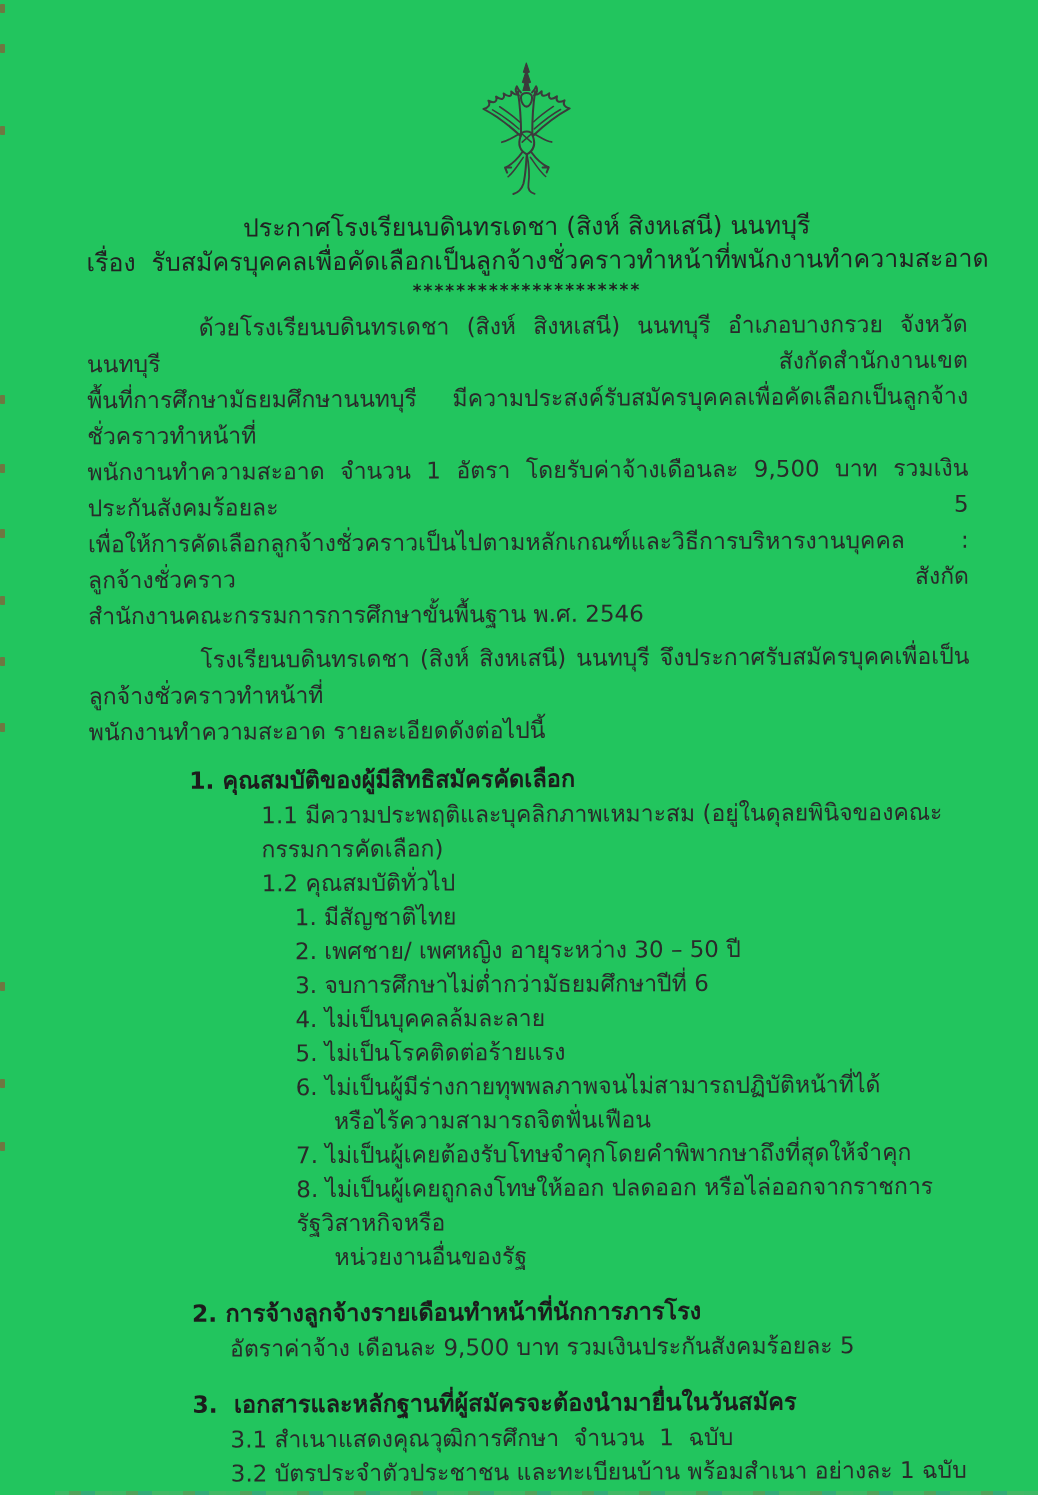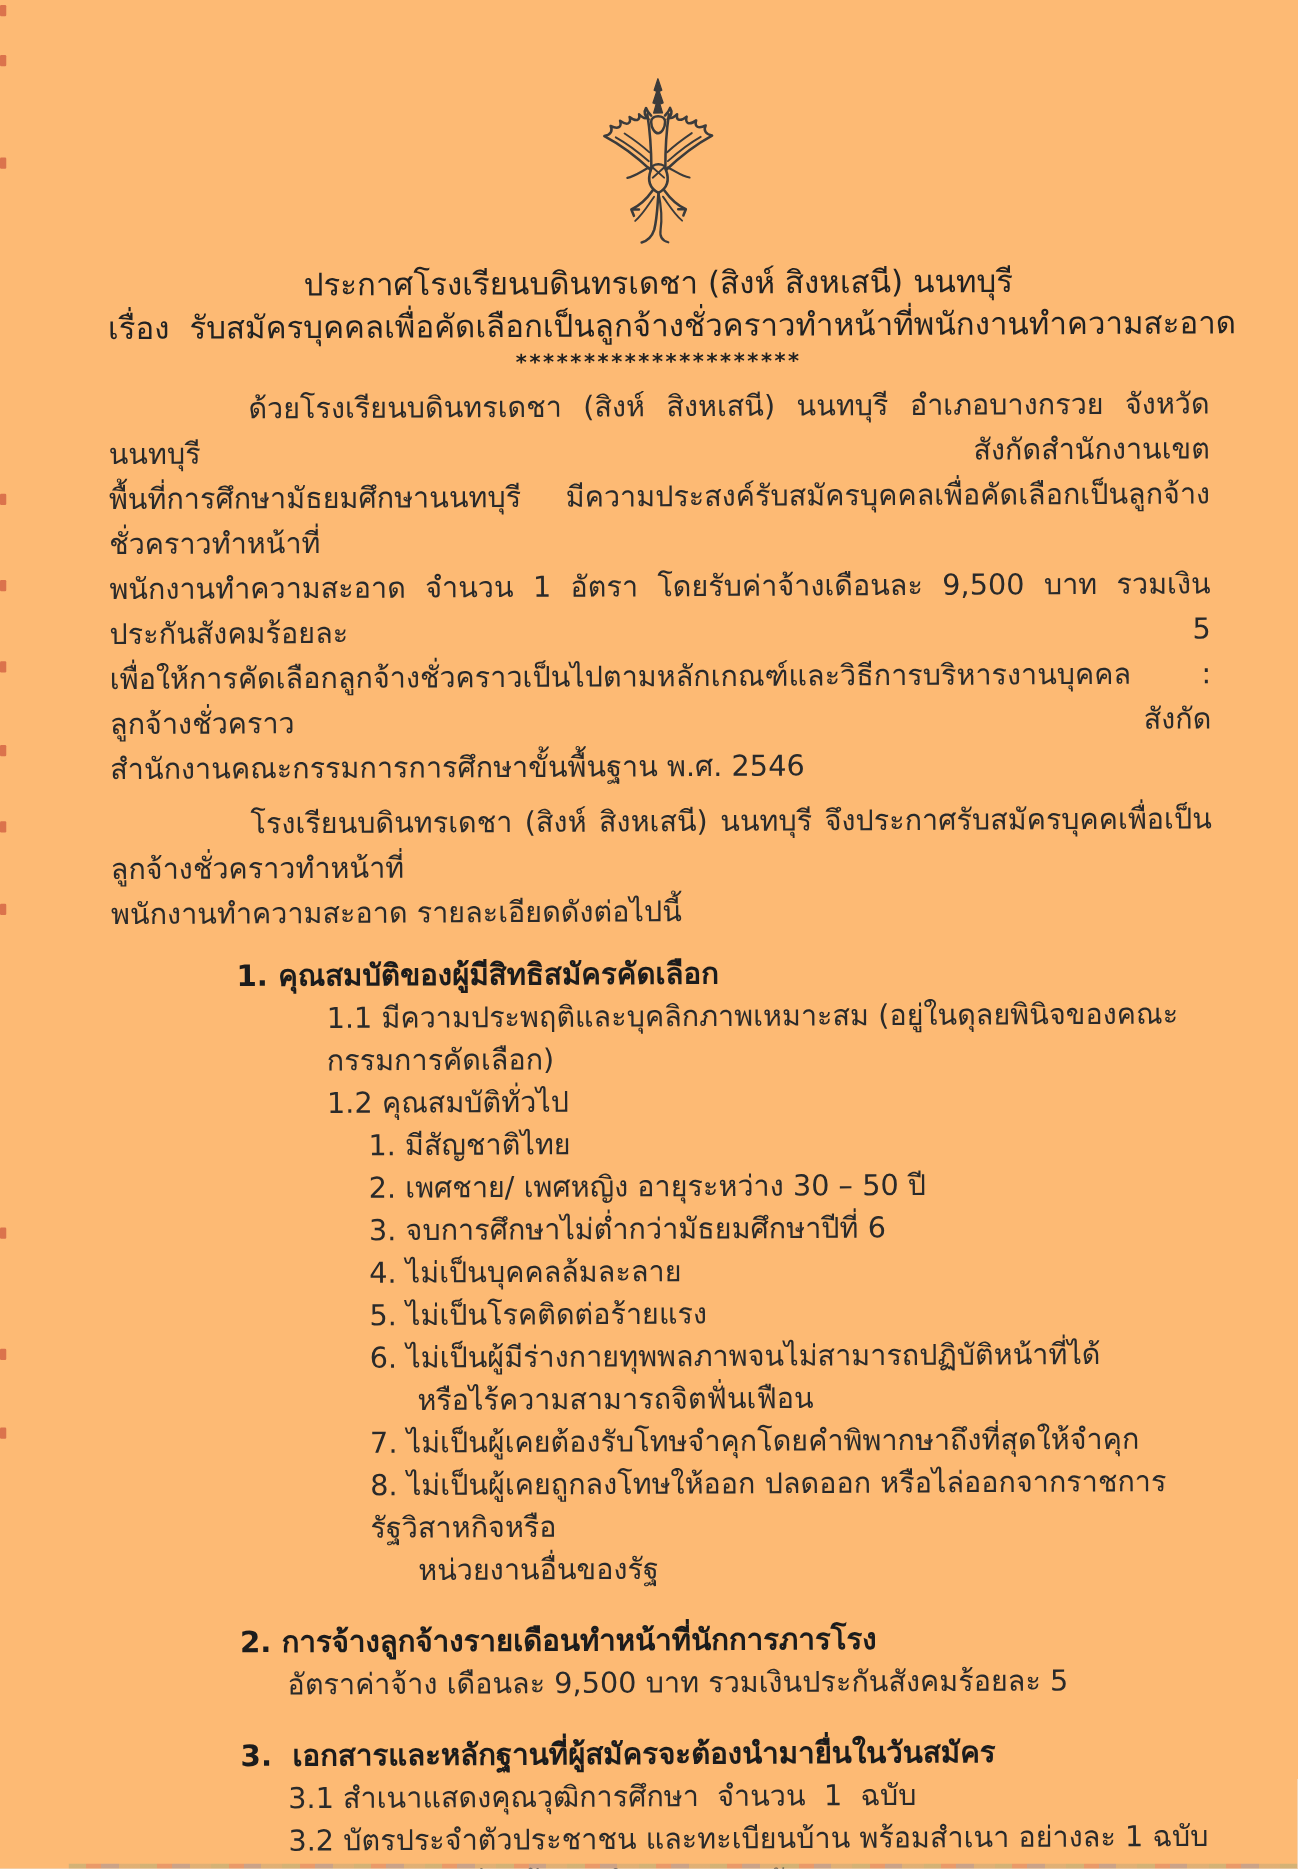--- a/index.html
+++ b/index.html
@@ -1,20 +1,20 @@
 <!DOCTYPE html>
 <html lang="th"><head>
 <meta charset="utf-8">
 <style>
   html,body{margin:0;padding:0;background:#e8e8e8;}
   .page{
     position:relative;
     width:1038px;height:1495px;
     margin:0 auto;
-    background:#fdba74;
+    background:#22c55e;
     overflow:hidden;
     font-family:"DejaVu Sans",sans-serif;
     color:#2a2a2a;
   }
   .tilt{
     position:absolute; inset:0;
     padding:0 72px 0 85px;
     transform:rotate(-0.3deg);
     transform-origin:50% 0;
   }

